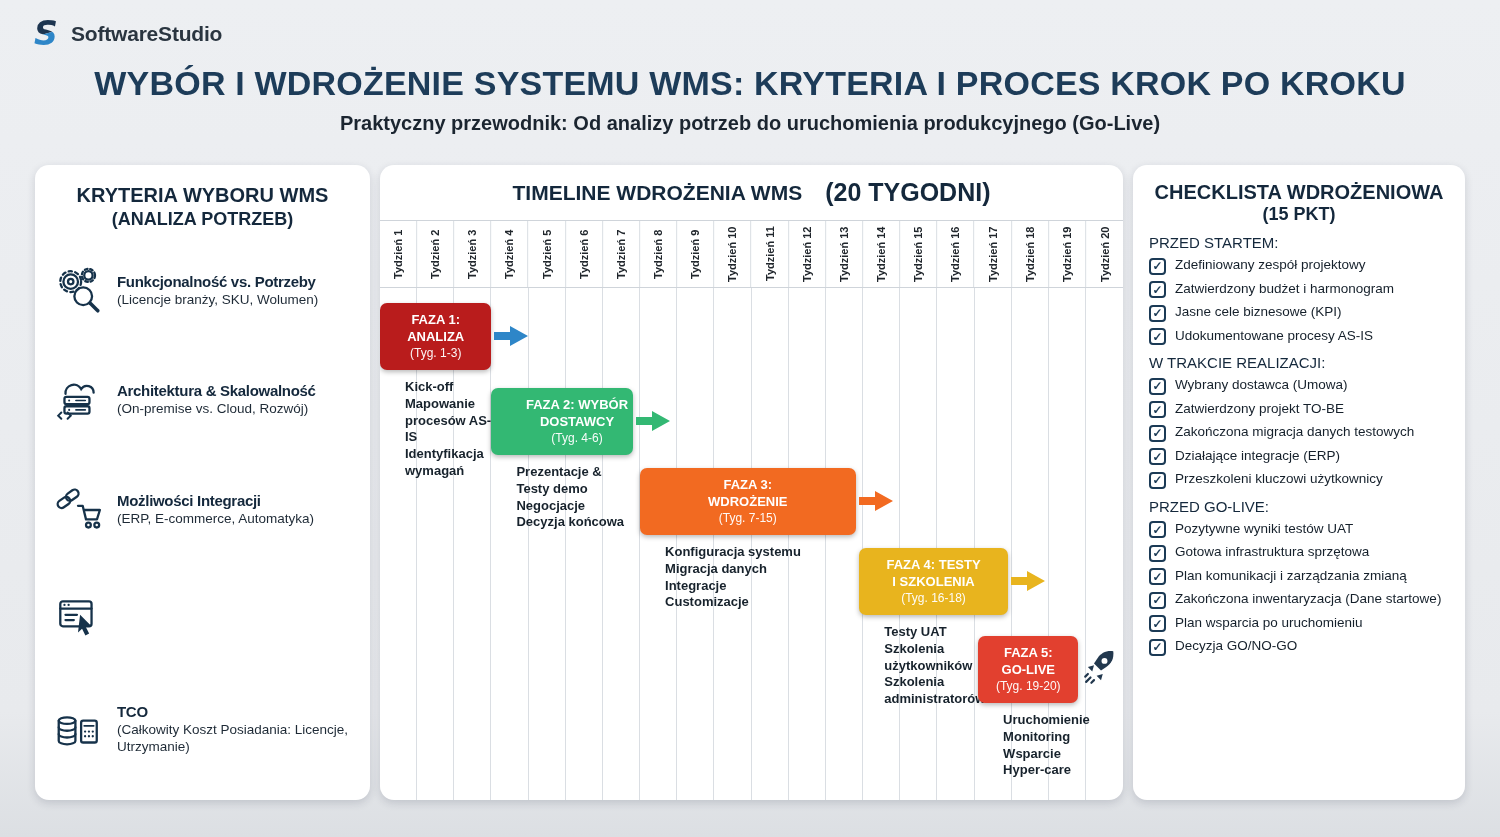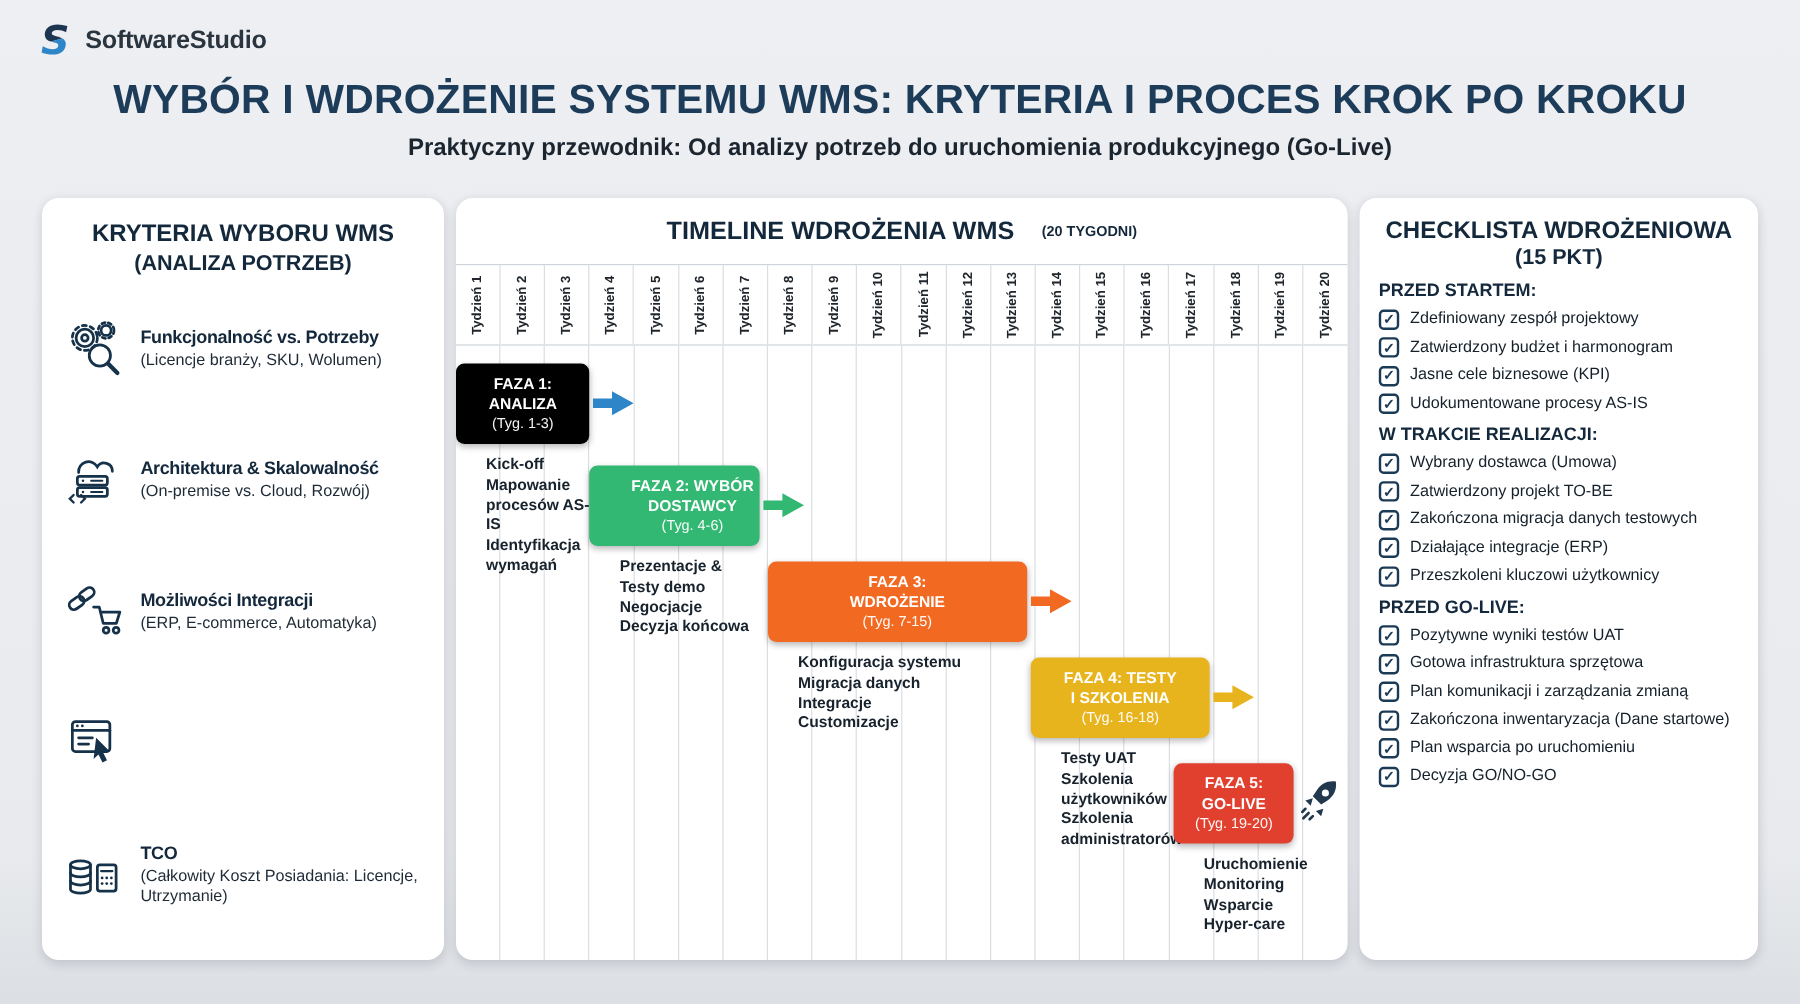--- a/index.html
+++ b/index.html
@@ -39,21 +39,21 @@
   .crit-icon { flex: 0 0 54px; width: 54px; display: flex; justify-content: center; }
   .cicon { width: 50px; height: 50px; }
   .crit-title { font-size: 15px; font-weight: 800; letter-spacing: -0.3px; color: #14283c; }
   .crit-desc { font-size: 13.5px; font-weight: 500; color: #1e2a36; line-height: 1.25; margin-top: 2px; }
 
   
   .timeline-panel { flex: 1; display: flex; flex-direction: column; overflow: hidden; }
   .tl-title { height: 56px; flex: 0 0 56px; display: flex; align-items: center; justify-content: center;
               gap: 23px; border-bottom: 1px solid #cfd4da; font-size: 21px; color: #14283c; }
   .tl-title-main { font-weight: 800; }
-  .tl-title-sub { font-weight: 600; font-size: 12px; }
+  .tl-title-sub { font-weight: 600; font-size: 25px; }
   .week-row { height: 67px; flex: 0 0 67px; display: flex; border-bottom: 1px solid #cfd4da; }
   .week-cell { flex: 1 1 5%; display: flex; align-items: center; justify-content: center;
                writing-mode: vertical-rl; transform: rotate(180deg); font-size: 11px; font-weight: 600;
                color: #20262c; border-left: 1px solid #dadee3; }
   .week-cell:last-child { border-left: none; } 
   .gantt { position: relative; flex: 1; }
   .gantt-columns { position: absolute; inset: 0; display: flex; }
   .grid-col { flex: 1 1 5%; border-right: 1px solid #dadee3; }
   .grid-col:last-child { border-right: none; }
 
@@ -69,21 +69,21 @@
   .phase-1 { left: 0;     width: 15%;   top: 15px; }
   .phase-2 { left: 15%;   width: 19%;   top: 100px; }
   .phase-3 { left: 35%;   width: 29%;   top: 180px; }
   .phase-4 { left: 64.5%; width: 20%;   top: 260px; }
   .phase-5 { left: 80.5%; width: 13.5%; top: 348px; }
 
   
   .checklist-panel { width: 332px; flex: 0 0 332px; padding: 15px 16px 30px; }
   .cl-title { text-align: center; font-size: 20px; font-weight: 800; line-height: 1.2; color: #14283c; }
   .cl-subtitle { text-align: center; font-size: 18px; font-weight: 800; color: #14283c; margin-bottom: 4px; }
-  .cl-heading { font-size: 15px; font-weight: 700; margin: 9px 0 3px; color: #14283c; }
+  .cl-heading { font-size: 15px; font-weight: 400; margin: 9px 0 3px; color: #14283c; }
   .cl-item { display: flex; align-items: flex-start; gap: 9px; margin: 6px 0; }
   .cl-box { flex: 0 0 17px; width: 17px; height: 17px; border: 2px solid #1b3a55; border-radius: 4px;
             display: flex; align-items: center; justify-content: center; font-size: 12px; font-weight: 800;
             color: #1b3a55; line-height: 1; margin-top: 0.5px; }
   .cl-label { font-size: 13.5px; font-weight: 400; line-height: 1.22; color: #15202b; }
 </style>
 </head>
 <body>
 
 <div class="page">
@@ -252,21 +252,21 @@
             <div class="grid-col"></div>
             <div class="grid-col"></div>
             <div class="grid-col"></div>
             <div class="grid-col"></div>
             <div class="grid-col"></div>
             <div class="grid-col"></div>
             <div class="grid-col"></div>
           </div>
 
         <div class="phase phase-1">
-          <div class="bar" style="background: #000000;">
+          <div class="bar" style="background: #b91c1c;">
             <div class="l1">FAZA 1:</div>
             <div class="l2">ANALIZA</div>
             <div class="l3">(Tyg. 1-3)</div>
           </div>
           <svg class="arrow" viewBox="0 0 34 22">
               <path d="M0 7h16V1l18 10-18 10v-6H0z" fill="#2e86c8"></path>
             </svg>
           <div class="notes">
               <div>Kick-off</div>
               <div>Mapowanie procesów AS-IS</div>

